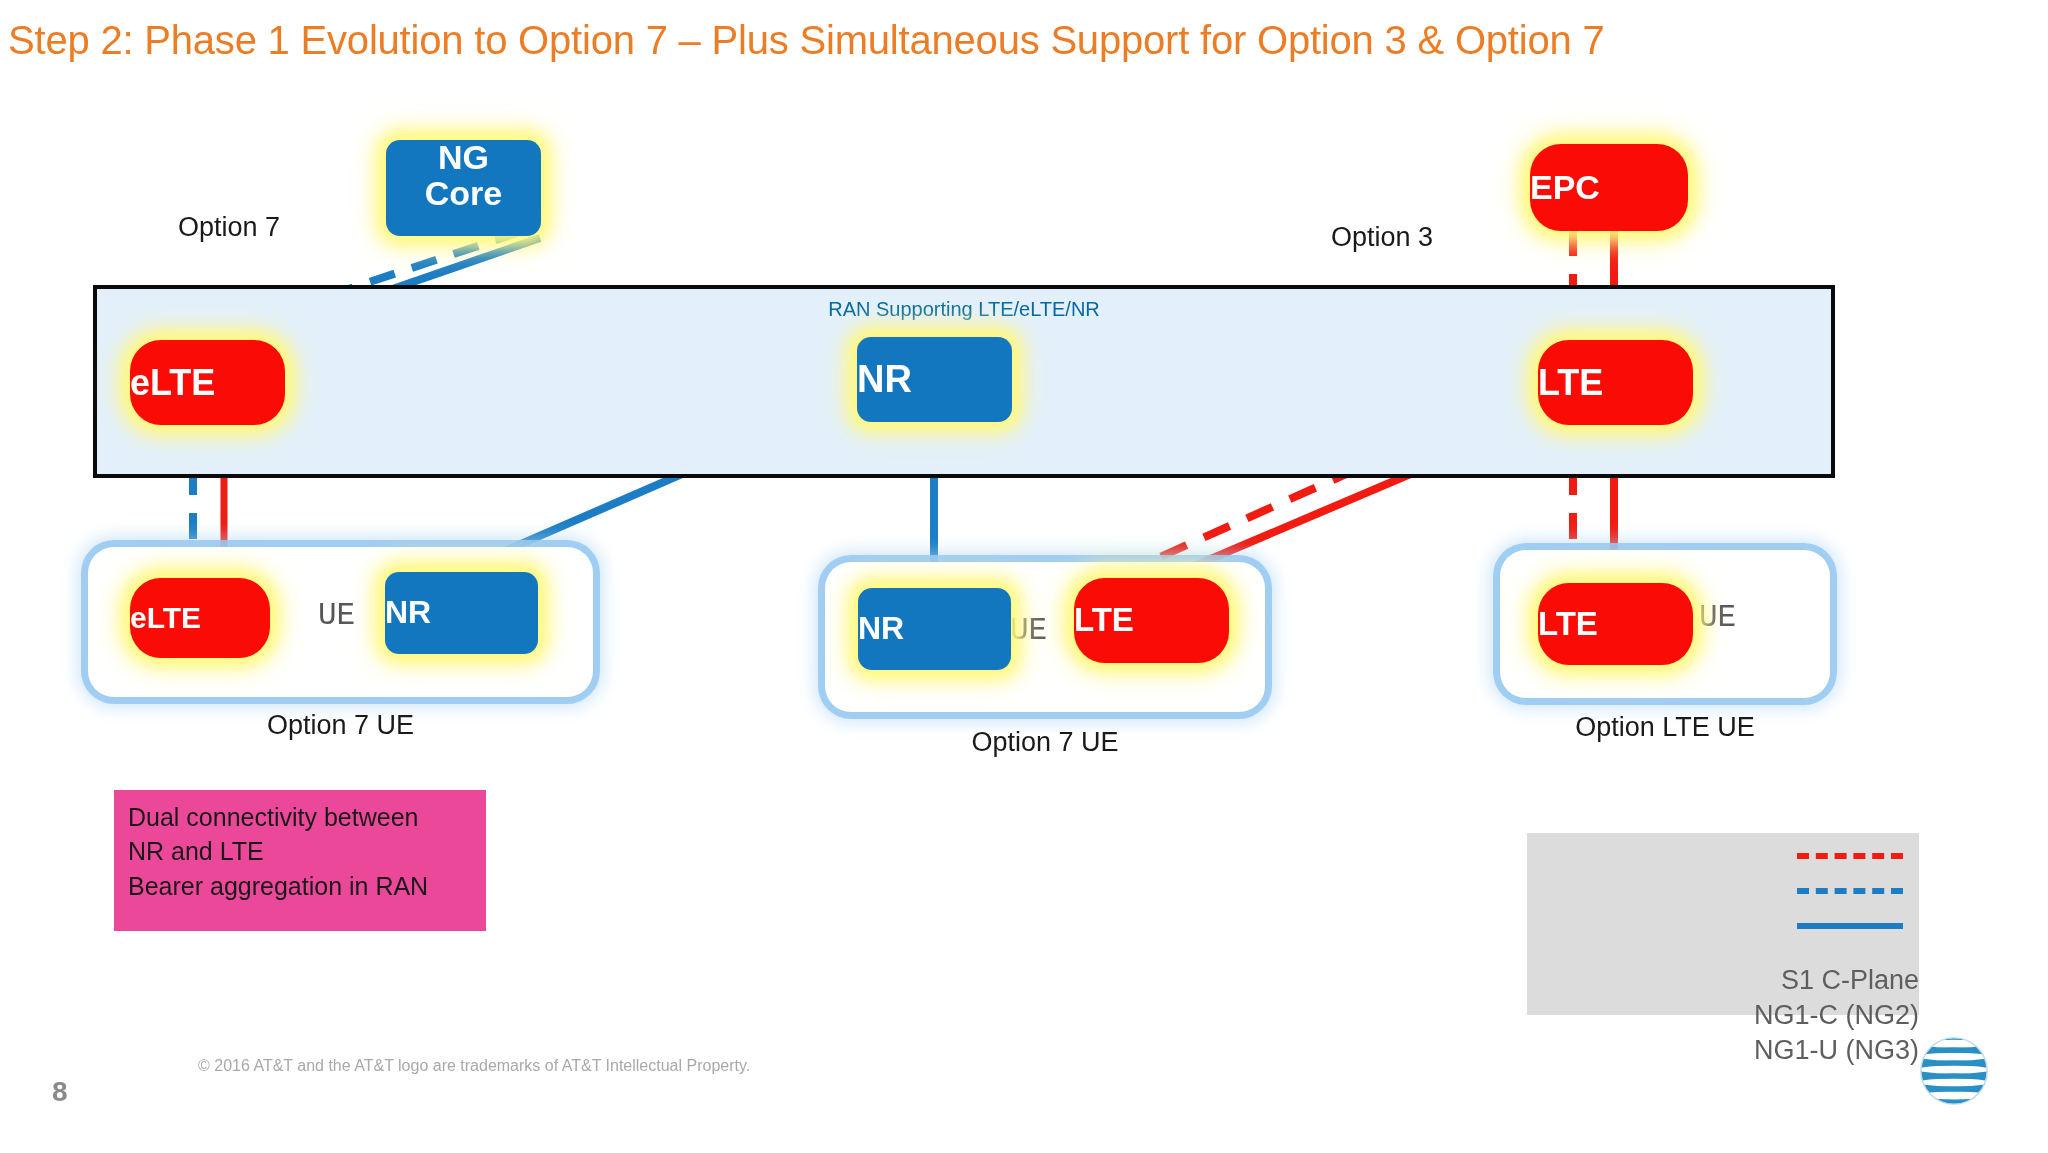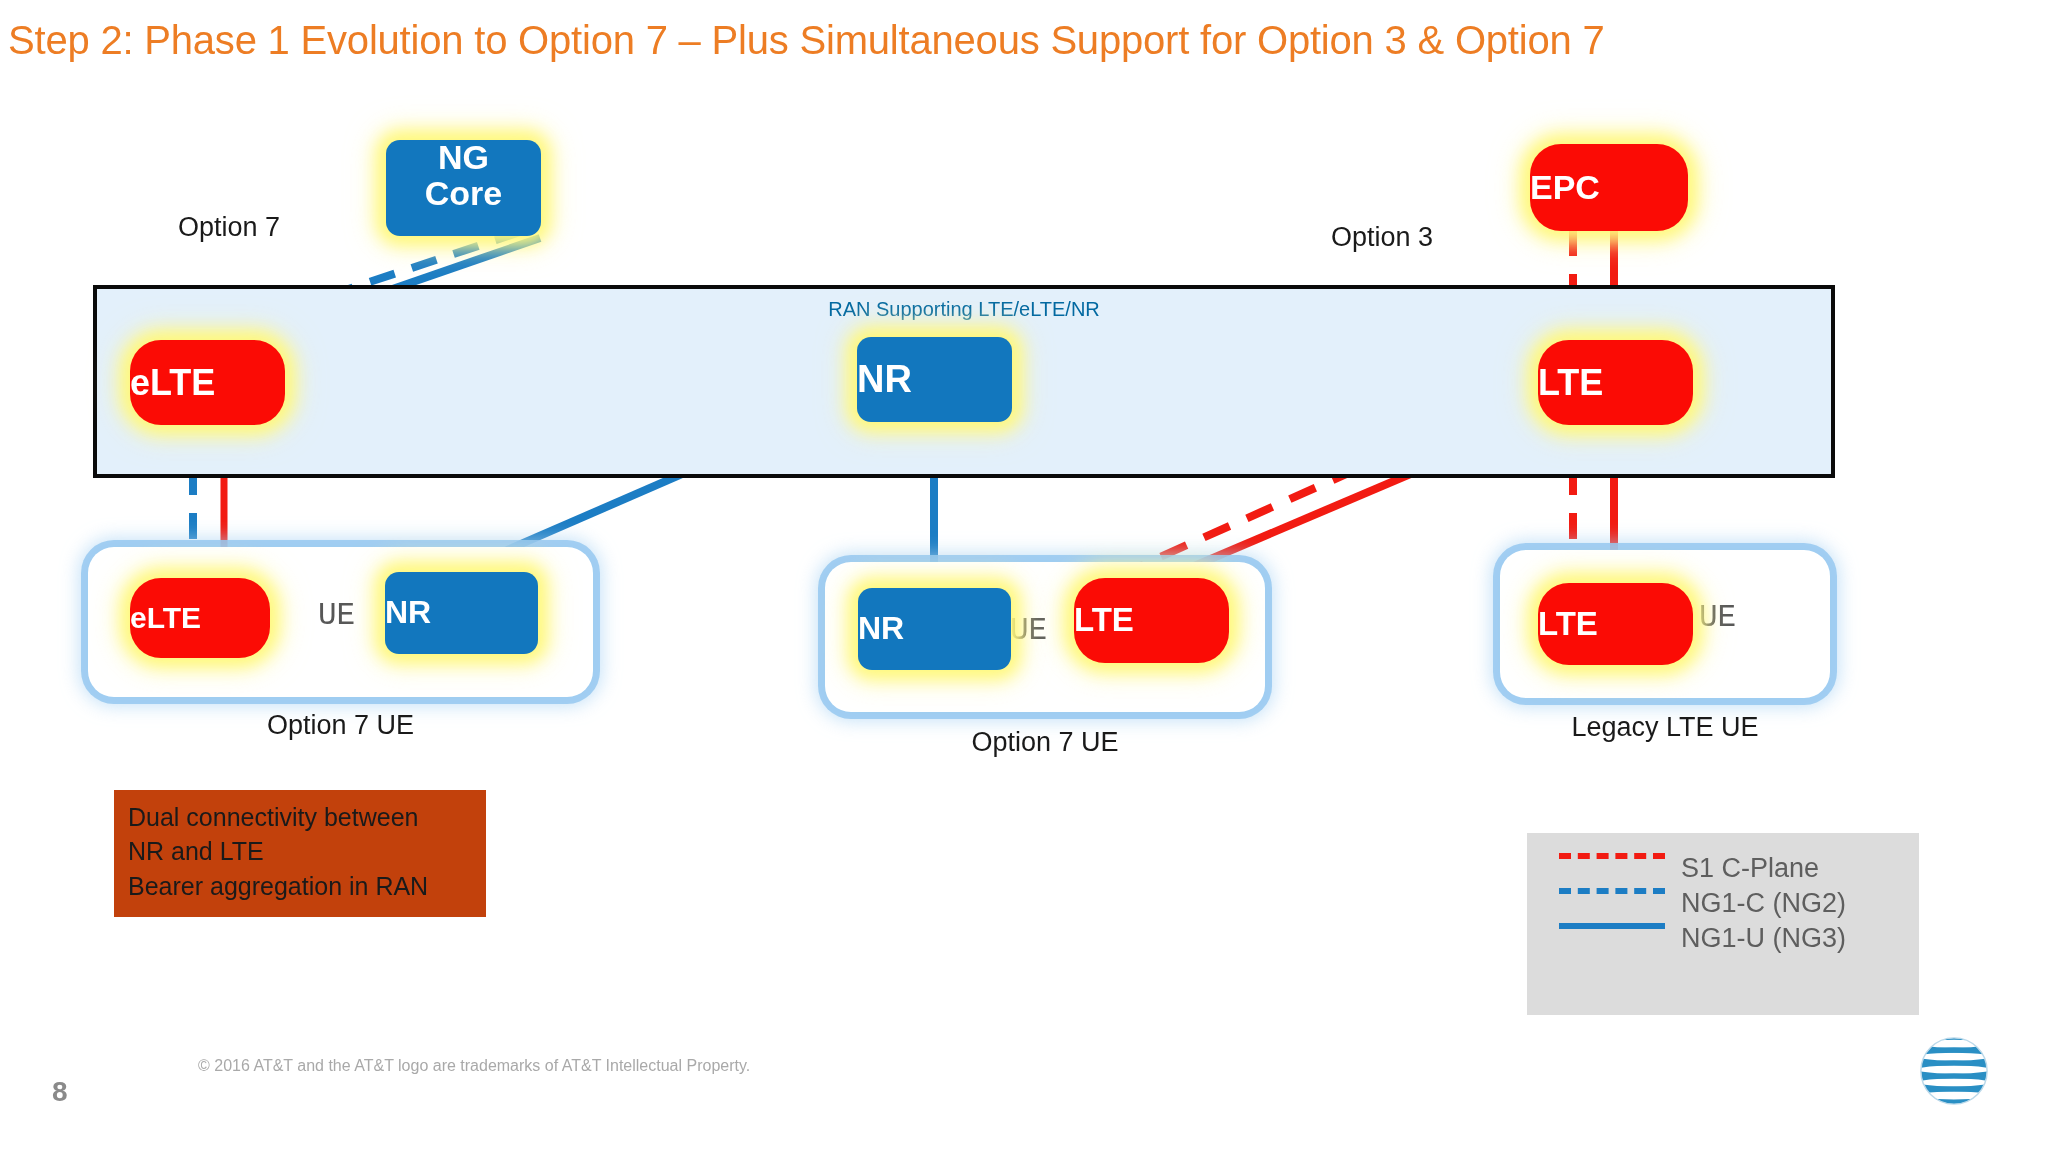--- a/index.html
+++ b/index.html
@@ -120,22 +120,22 @@
     font-family: "Liberation Sans", sans-serif;
     white-space: nowrap;
   }
 
   
   .note-box {
     position: absolute;
     left: 114px;
     top: 790px;
     width: 372px;
-    padding: 10px 14px 14px 14px;
-    background: #c2410c;
+    padding: 10px 14px 28px 14px;
+    background: #ec4899;
     color: #1a1a1a;
     font-size: 25px;
     line-height: 1.37;
     box-sizing: border-box;
     font-family: "Liberation Sans", sans-serif;
   }
   .note-line { display: block; white-space: nowrap; }
 
   
   .legend-box {
@@ -143,23 +143,24 @@
     left: 1527px;
     top: 833px;
     width: 392px;
     height: 182px;
     background: #DCDCDC;
     box-sizing: border-box;
     padding: 20px 0 0 0;
   }
   .legend-row {
     display: flex;
-    align-items: flex-start;
+    align-items: flex-end;
     height: 35px;
     padding-left: 32px;
+    flex-direction: column;
   }
   .legend-swatch {
     width: 106px;
     height: 0;
     margin-right: 16px;
     flex: 0 0 106px;
   }
   .sw-solid-red   { border-top: 6px solid #F21B12; }
   .sw-dash-red    { border-top: 6px dashed #F21B12; }
   .sw-solid-blue  { border-top: 6px solid #1C7DC4; }
@@ -281,21 +282,21 @@
   <div class="node red" style="left:1074px; top:578px; width:155px; height:85px; font-size:33px;">
     <span>LTE</span>
   </div>
   <div class="ue-caption" style="left:825px; top:727px; width:440px;">Option 7 UE</div>
 
   <div class="ue-shell" style="left:1500px; top:550px; width:330px; height:148px;"></div>
   <div class="ue-label-inner" style="left:1699px; top:600px;">UE</div>
   <div class="node red" style="left:1538px; top:583px; width:155px; height:82px; font-size:33px;">
     <span>LTE</span>
   </div>
-  <div class="ue-caption" style="left:1500px; top:712px; width:330px;">Legacy LTE UE</div>
+  <div class="ue-caption" style="left:1500px; top:712px; width:330px;">Option LTE UE</div>
 
   <div class="note-box">
     <span class="note-line">Dual connectivity between</span>
     <span class="note-line">NR and LTE</span>
     <span class="note-line">Bearer aggregation in RAN</span>
   </div>
 
   <div class="legend-box">
     <div class="legend-row">
       <span class="legend-swatch sw-dash-red"></span>

